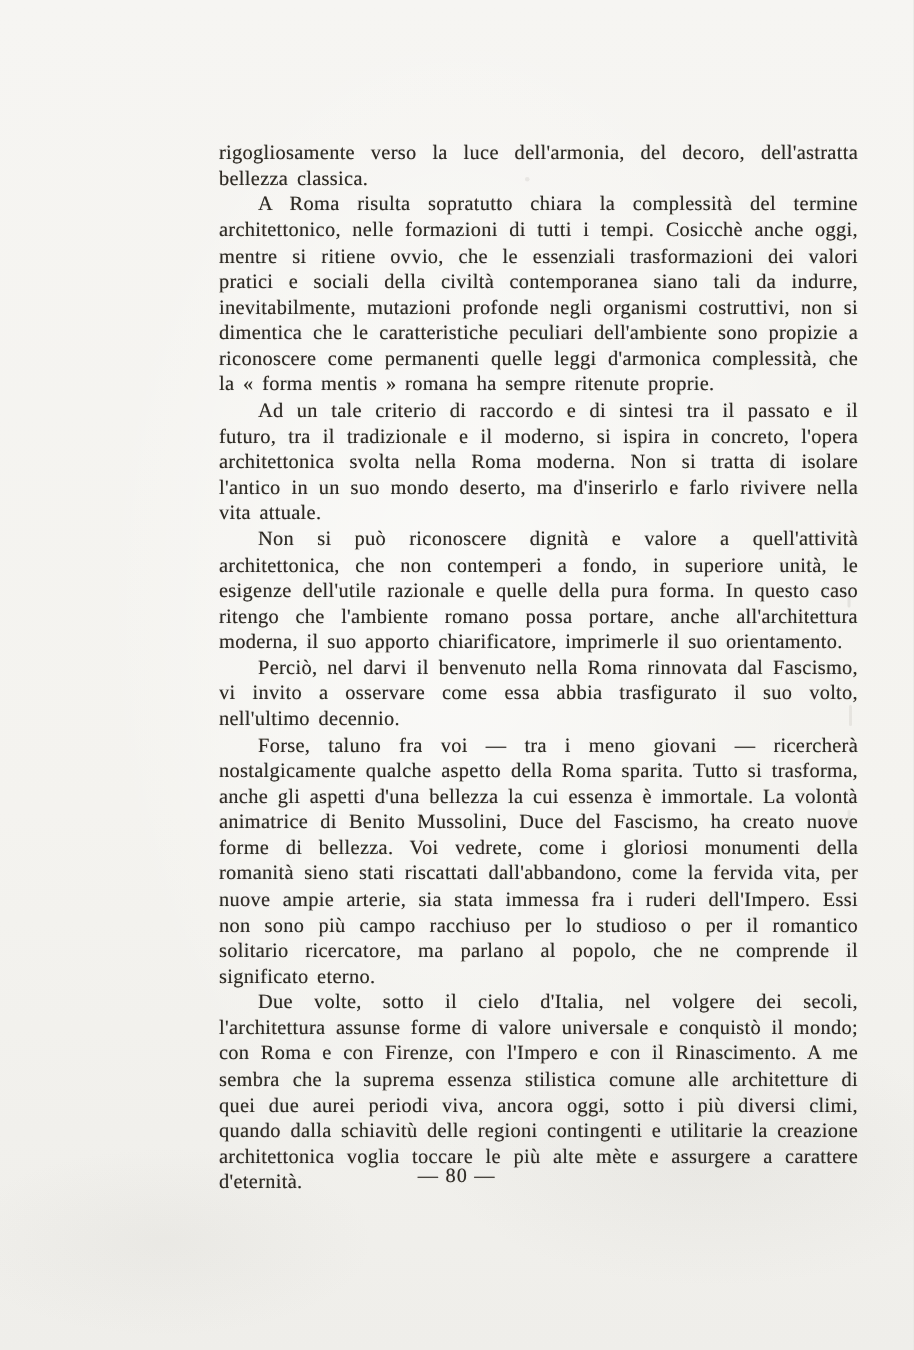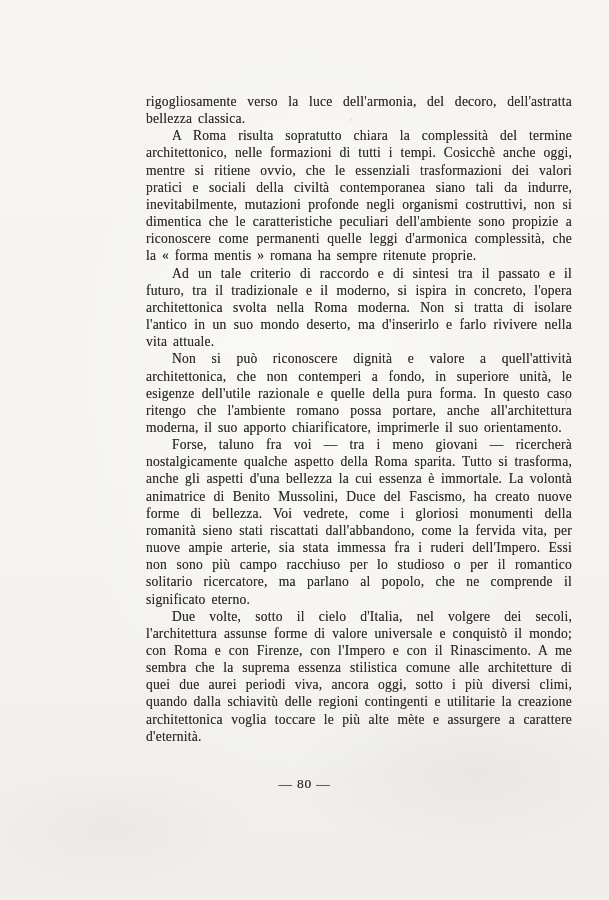--- a/index.html
+++ b/index.html
@@ -70,20 +70,21 @@
 </head>
 <body style="--ink: #2f2b25;">
 
 <div class="page">
 
   <div class="text-block">
     <p class="no-indent">rigogliosamente verso la luce dell'armonia, del decoro, dell'astratta bellezza classica.</p>
     <p>A Roma risulta sopratutto chiara la complessità del termine architettonico, nelle formazioni di tutti i tempi. Cosicchè anche oggi, mentre si ritiene ovvio, che le essenziali trasformazioni dei valori pratici e sociali della civiltà contemporanea siano tali da indurre, inevitabilmente, mutazioni profonde negli organismi costruttivi, non si dimentica che le caratteristiche peculiari dell'ambiente sono propizie a riconoscere come permanenti quelle leggi d'armonica complessità, che la « forma mentis » romana ha sempre ritenute proprie.</p>
     <p>Ad un tale criterio di raccordo e di sintesi tra il passato e il futuro, tra il tradizionale e il moderno, si ispira in concreto, l'opera architettonica svolta nella Roma moderna. Non si tratta di isolare l'antico in un suo mondo deserto, ma d'inserirlo e farlo rivivere nella vita attuale.</p>
     <p>Non si può riconoscere dignità e valore a quell'attività architettonica, che non contemperi a fondo, in superiore unità, le esigenze dell'utile razionale e quelle della pura forma. In questo caso ritengo che l'ambiente romano possa portare, anche all'architettura moderna, il suo apporto chiarificatore, imprimerle il suo orientamento.</p>
+    <p>Perciò, nel darvi il benvenuto nella Roma rinnovata dal Fascismo, vi invito a osservare come essa abbia trasfigurato il suo volto, nell'ultimo decennio.</p>
     <p>Forse, taluno fra voi — tra i meno giovani — ricercherà nostalgicamente qualche aspetto della Roma sparita. Tutto si trasforma, anche gli aspetti d'una bellezza la cui essenza è immortale. La volontà animatrice di Benito Mussolini, Duce del Fascismo, ha creato nuove forme di bellezza. Voi vedrete, come i gloriosi monumenti della romanità sieno stati riscattati dall'abbandono, come la fervida vita, per nuove ampie arterie, sia stata immessa fra i ruderi dell'Impero. Essi non sono più campo racchiuso per lo studioso o per il romantico solitario ricercatore, ma parlano al popolo, che ne comprende il significato eterno.</p>
     <p>Due volte, sotto il cielo d'Italia, nel volgere dei secoli, l'architettura assunse forme di valore universale e conquistò il mondo; con Roma e con Firenze, con l'Impero e con il Rinascimento. A me sembra che la suprema essenza stilistica comune alle architetture di quei due aurei periodi viva, ancora oggi, sotto i più diversi climi, quando dalla schiavitù delle regioni contingenti e utilitarie la creazione architettonica voglia toccare le più alte mète e assurgere a carattere d'eternità.</p>
   </div>
 
   <div class="page-footer">— 80 —</div>
 
   <div class="speck s1"></div>
   <div class="speck s2"></div>
   <div class="speck s3"></div>
   <div class="speck s4"></div>

